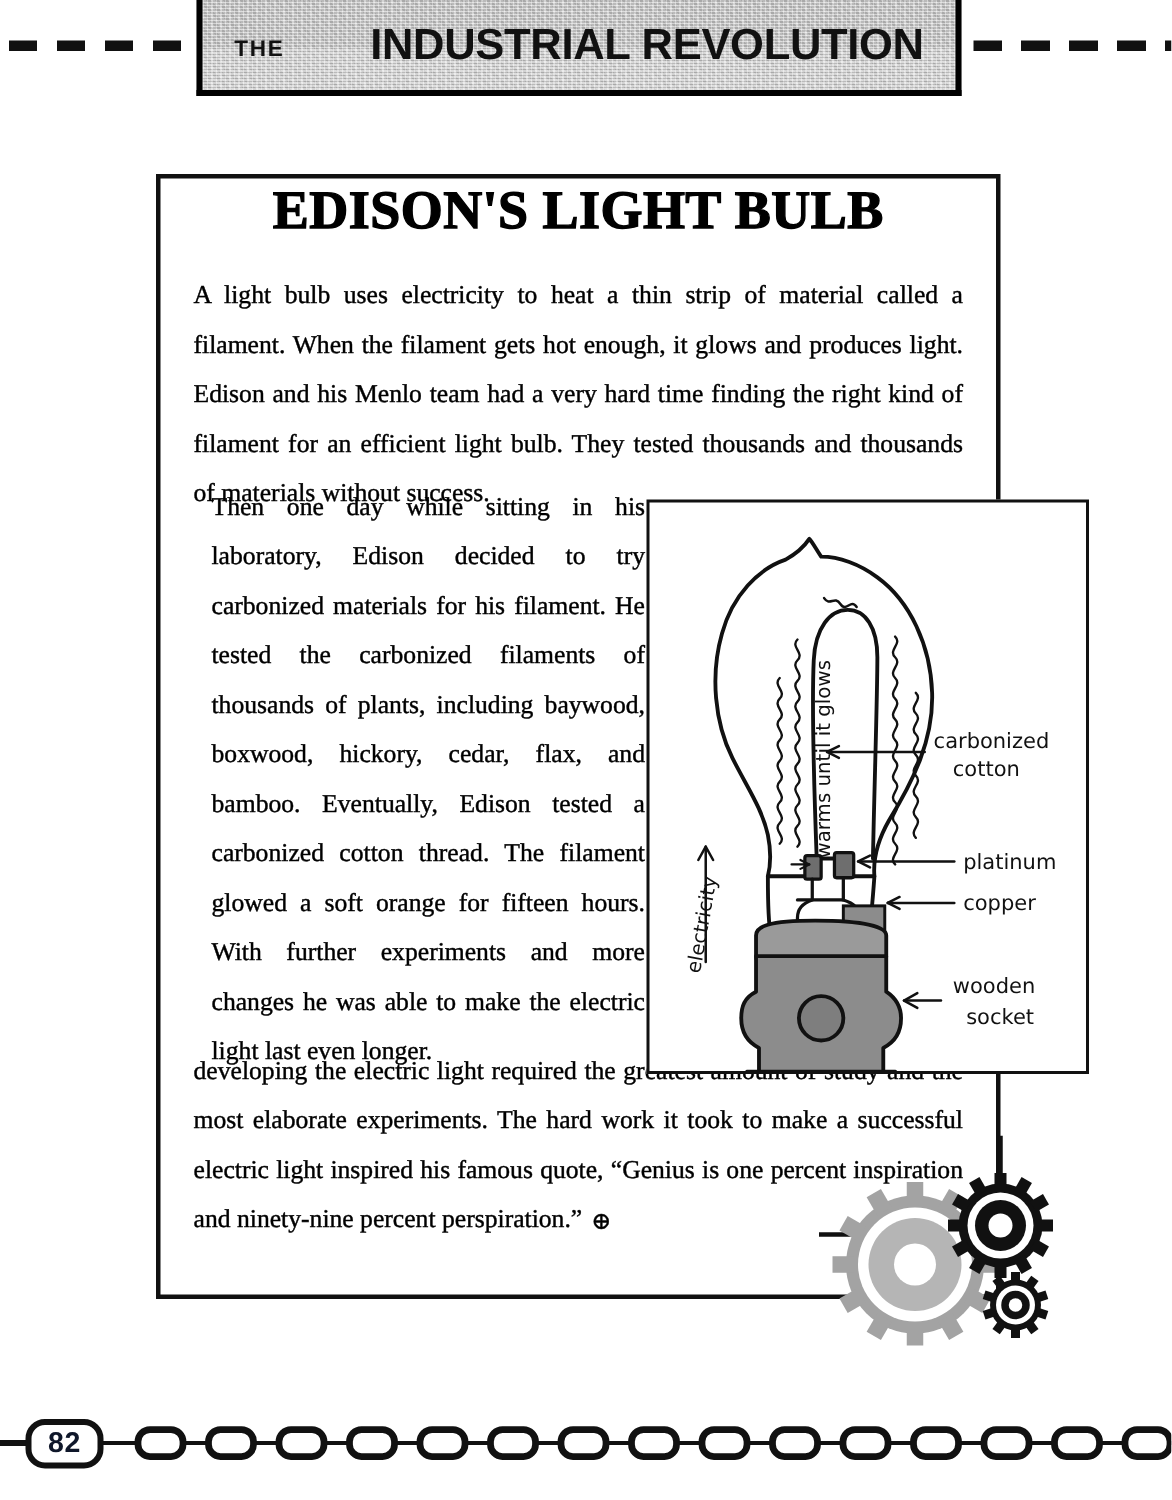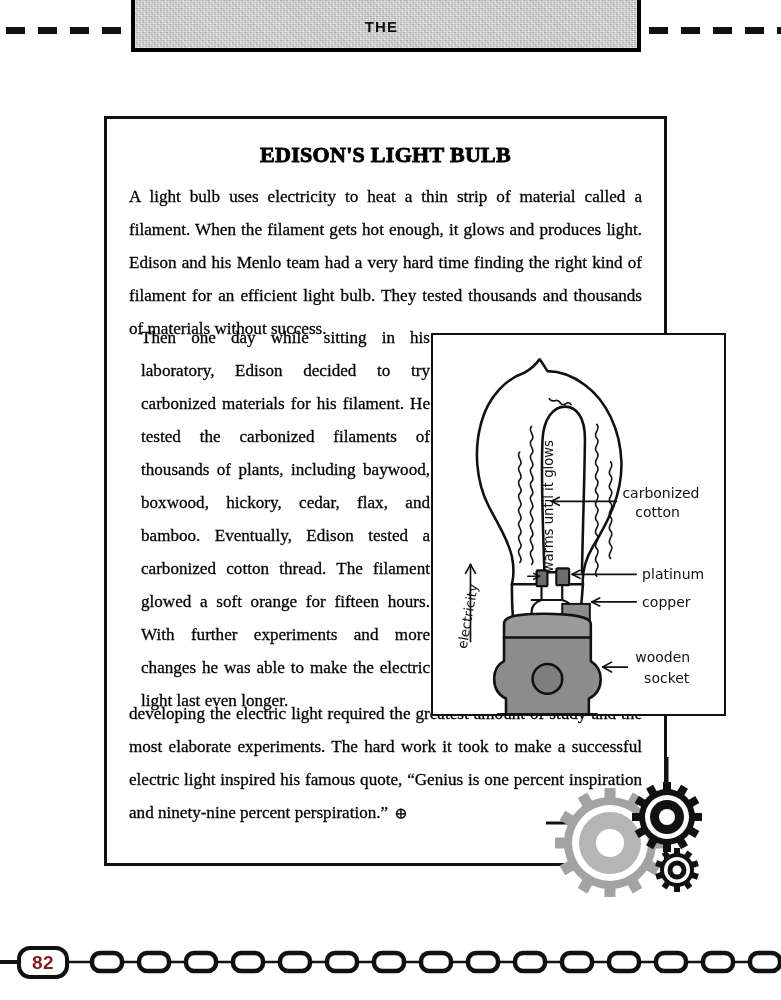--- a/index.html
+++ b/index.html
@@ -34,21 +34,21 @@
       rgba(0,0,0,0) 19px, rgba(0,0,0,0) 32px);
   }
   #dash-left  { left: 6px;   width: 122px; }
   #dash-right { left: 649px; width: 132px; }
 
   #header-banner {
     position: absolute;
     left: 131px;
     top: 0px;
     width: 510px;
-    height: 52px;
+    height: 64px;
     border: 4px solid #000000;
     border-top: none;
     box-sizing: border-box;
     background-color: #c9c9c9;
     background-image:
       repeating-linear-gradient(0deg,   rgba(255,255,255,.42) 0 1px, rgba(0,0,0,.05) 1px 2px),
       repeating-linear-gradient(90deg,  rgba(255,255,255,.30) 0 1px, rgba(0,0,0,.07) 1px 3px),
       repeating-linear-gradient(45deg,  rgba(0,0,0,.05) 0 2px, rgba(255,255,255,.18) 2px 4px);
     display: flex;
     align-items: center;
@@ -82,26 +82,26 @@
     width: 563px;
     height: 750px;
     border: 3px solid #111111;
     box-sizing: border-box;
     background: #ffffff;
   }
 
   #article-title {
     position: absolute;
     left: 104px;
-    top: 142px;
+    top: 119px;
     width: 563px;
     text-align: center;
     font-family: "Liberation Serif", serif;
     font-weight: bold;
-    font-size: 22px;
+    font-size: 36px;
     letter-spacing: 0.3px;
     -webkit-text-stroke: 0.9px #000;
   }
 
   .body-text {
     position: absolute;
     font-family: "Liberation Serif", "DejaVu Serif", serif;
     font-size: 17.1px;
     line-height: 33px;
     text-align: justify;
@@ -166,31 +166,32 @@
     display: flex;
     align-items: center;
     justify-content: center;
     box-sizing: border-box;
   }
   #page-number {
     font-family: "Liberation Sans", sans-serif;
     font-weight: bold;
     font-size: 19px;
     letter-spacing: 0.5px;
-    color: #7f1d1d;
+    color: #0f172a;
   }
 </style>
 </head>
 <body>
 
 <div id="header-band">
   <div class="dash-rule" id="dash-left"></div>
   <div class="dash-rule" id="dash-right"></div>
   <div id="header-banner">
     <span id="banner-the">THE</span>
+    <span id="banner-main">INDUSTRIAL REVOLUTION</span>
   </div>
 </div>
 
 <div id="content-box"></div>
 
 <div id="article-title">EDISON'S LIGHT BULB</div>
 
 <div class="body-text" id="para-1">A light bulb uses electricity to heat a thin strip of material called a filament. When the filament gets hot enough, it glows and produces light. Edison and his Menlo team had a very hard time finding the right kind of filament for an efficient light bulb. They tested thousands and thousands of materials without success.</div>
 
 <div class="body-text" id="para-2">Then one day while sitting in his laboratory, Edison decided to try carbonized materials for his filament. He tested the carbonized filaments of thousands of plants, including baywood, boxwood, hickory, cedar, flax, and bamboo. Eventually, Edison tested a carbonized cotton thread. The filament glowed a soft orange for fifteen hours. With further experiments and more changes he was able to make the electric light last even longer.</div>

